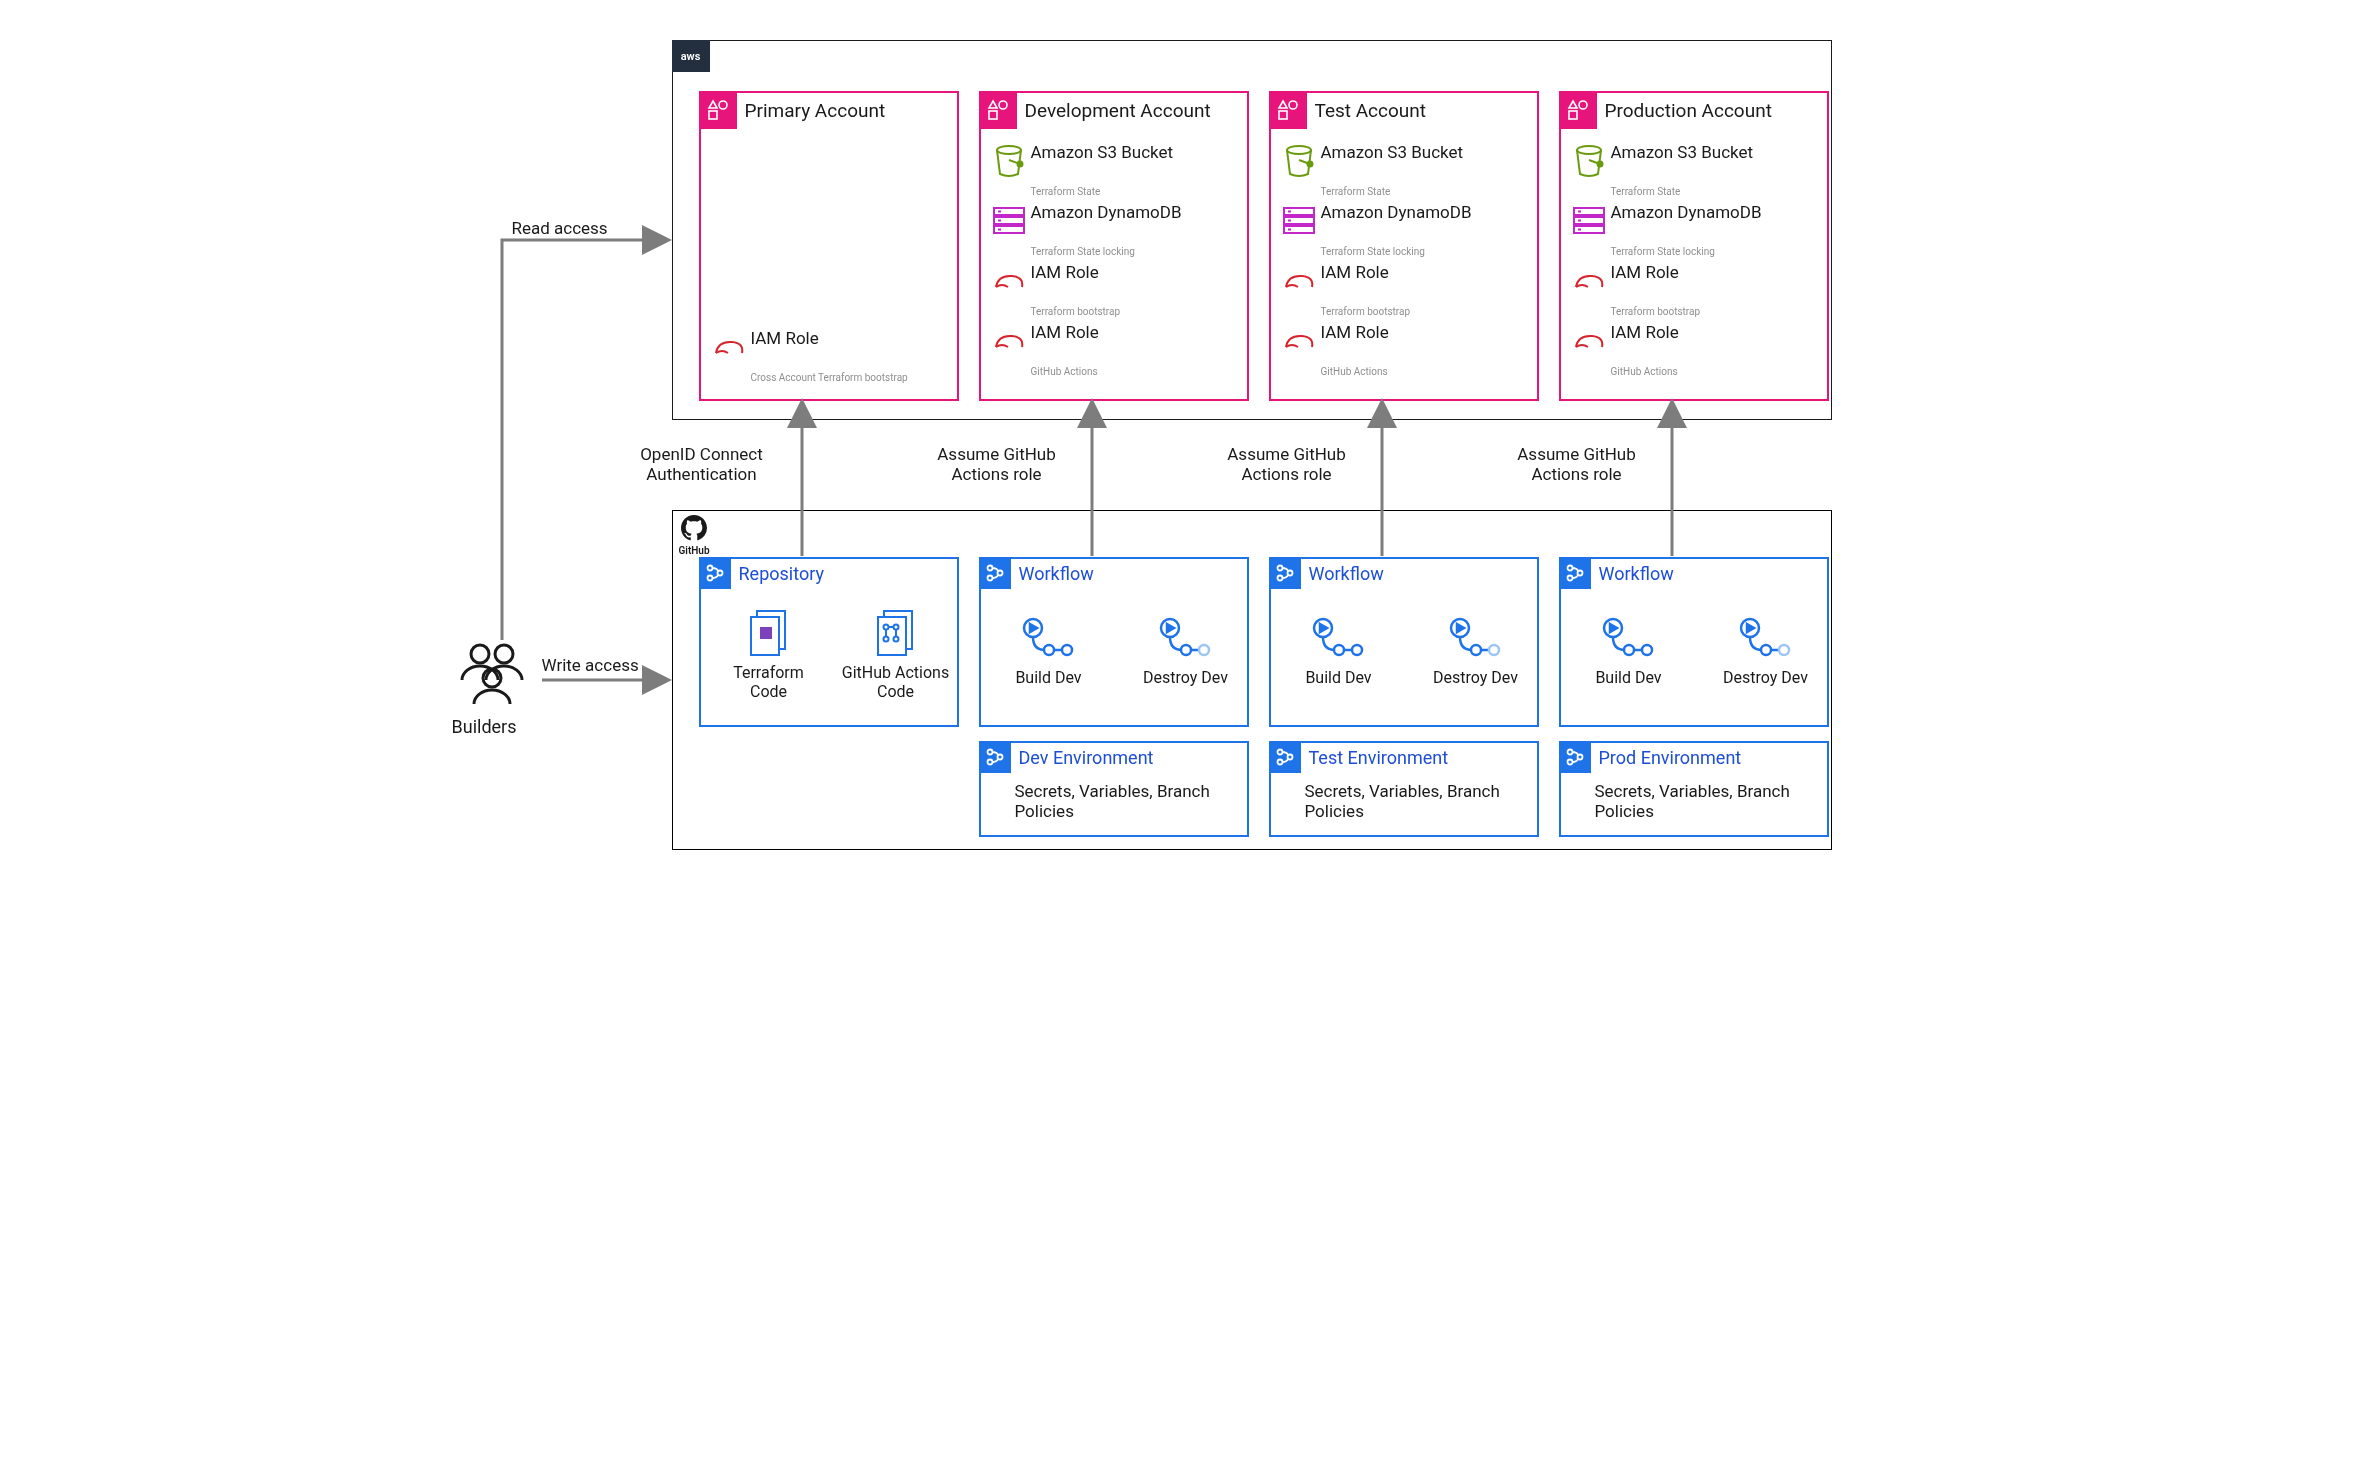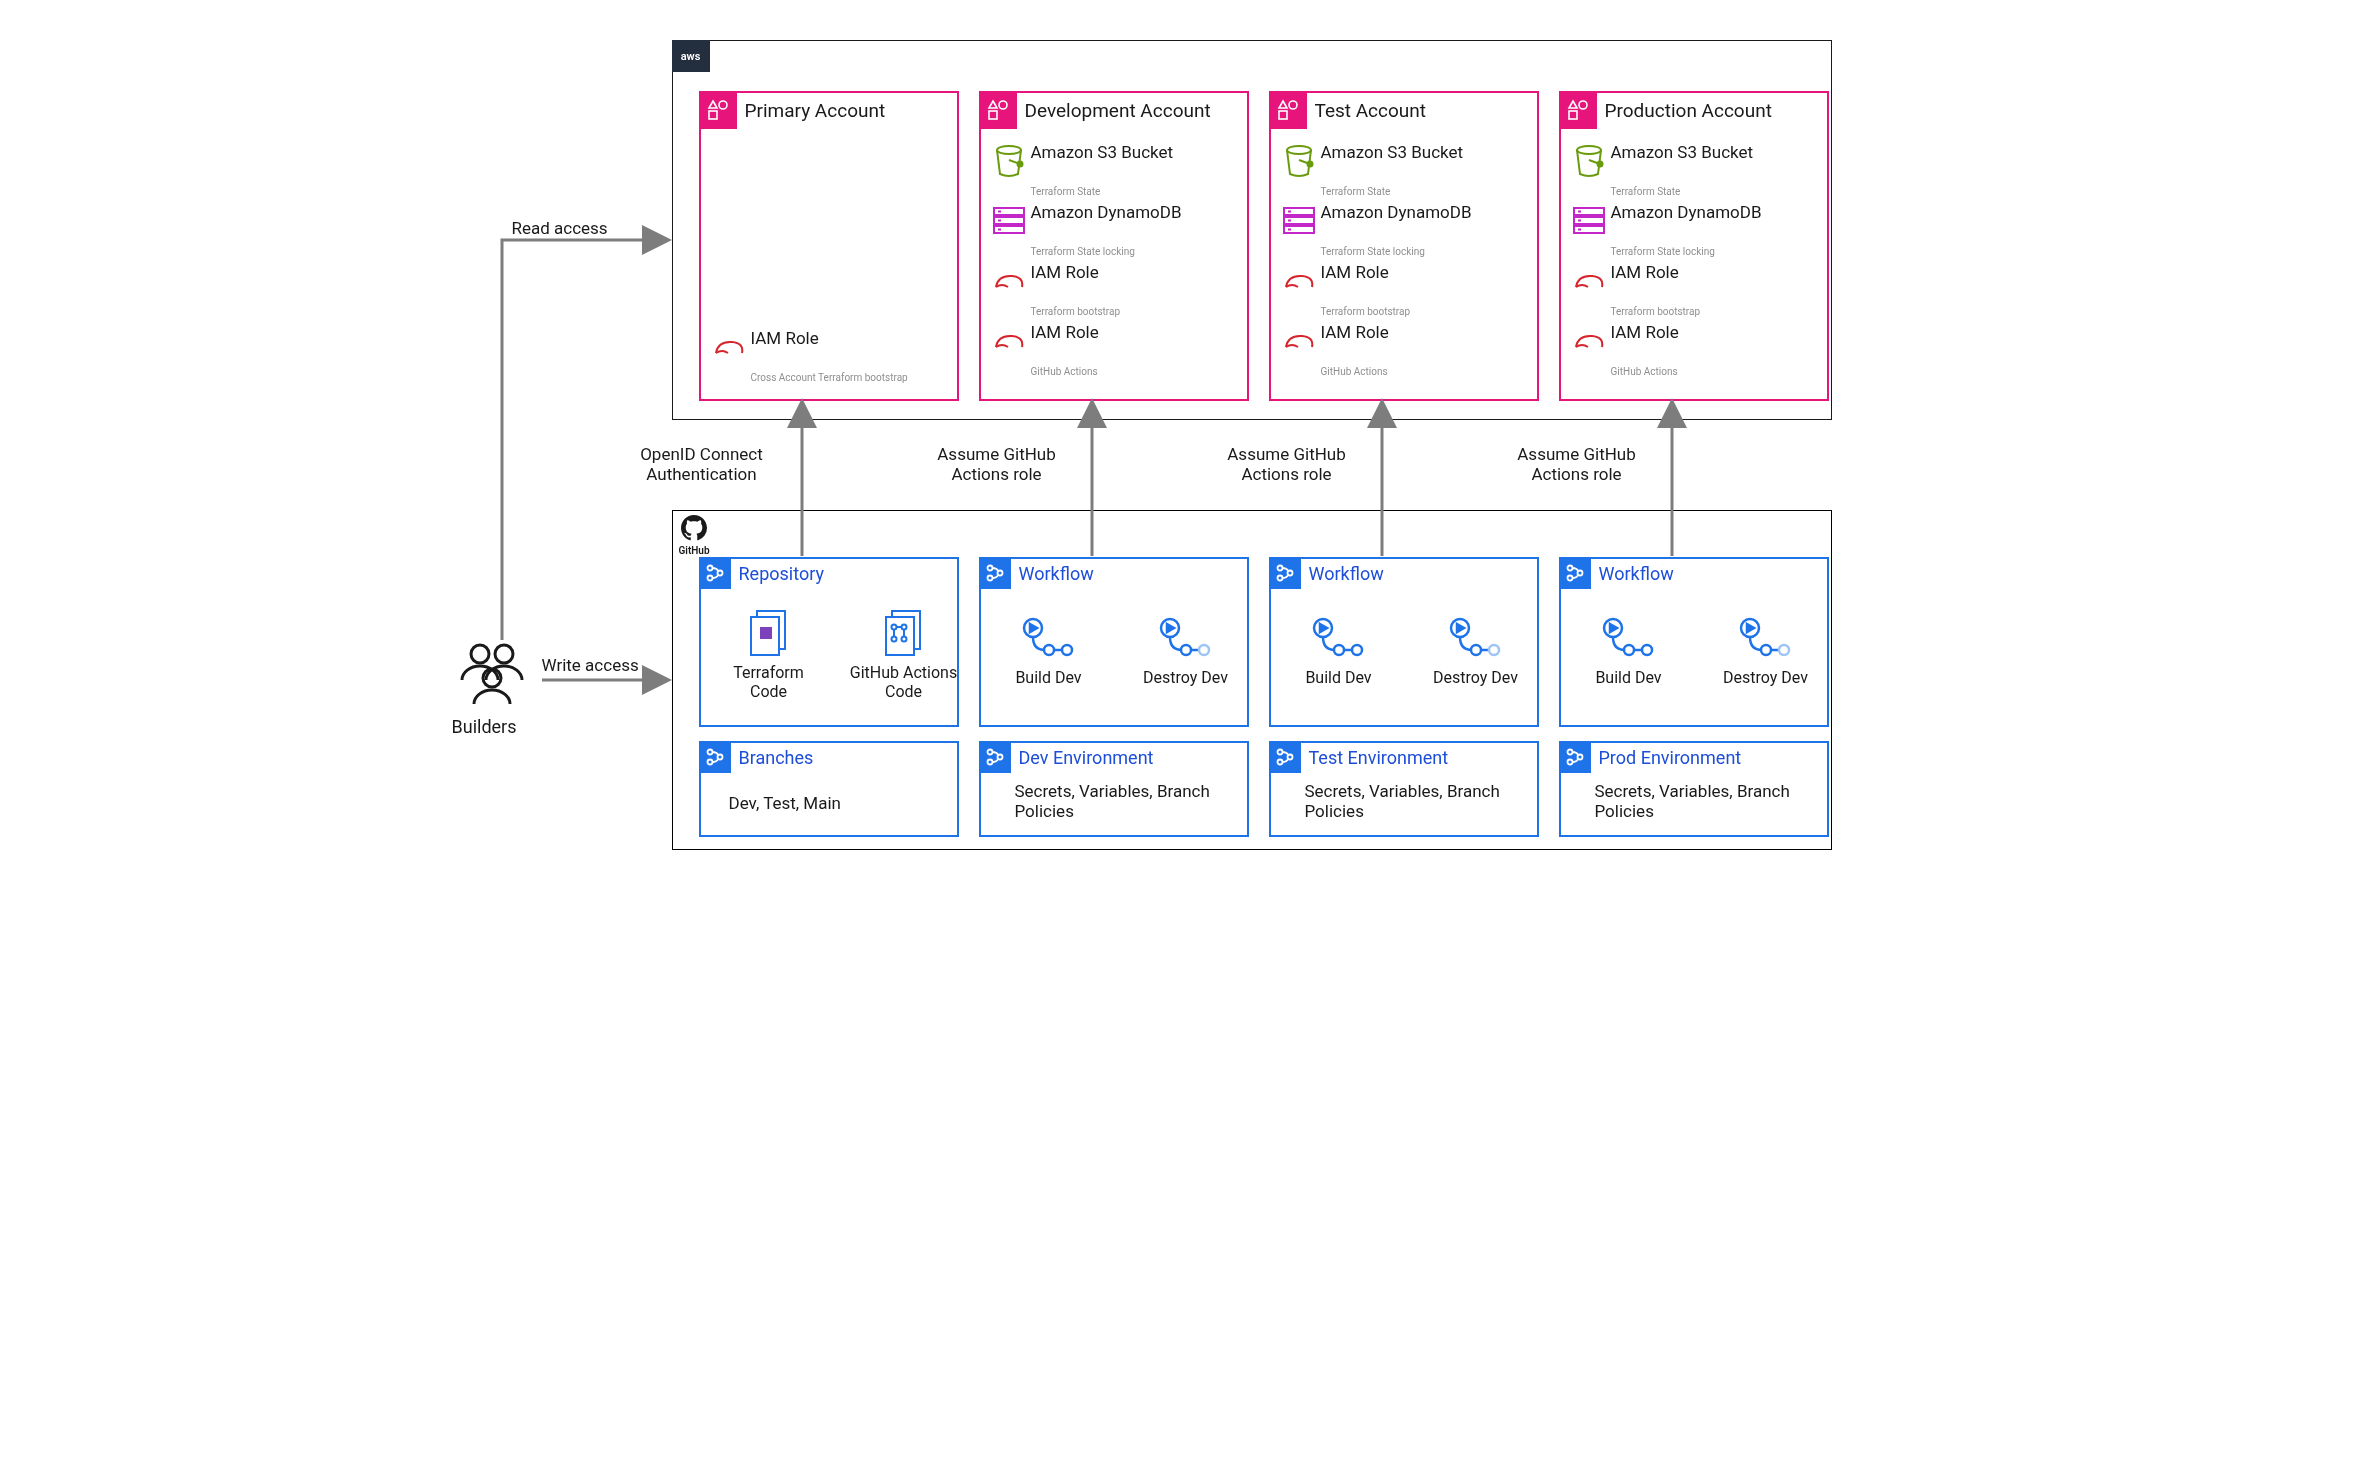--- a/index.html
+++ b/index.html
@@ -331,50 +331,36 @@
       <div class="repo-item" style="left:18px; top:50px; width:100px;">
         <svg width="44" height="50" viewBox="0 0 44 50">
             <g fill="none" stroke="#1e73e8" stroke-width="2">
               <rect x="10" y="2" width="28" height="38"></rect>
               <rect x="4" y="8" width="28" height="38" fill="#fff"></rect>
               <rect x="13" y="18" width="12" height="12" fill="#7b42bc" stroke="none"></rect>
             </g>
           </svg>
         <div>Terraform Code</div>
       </div>
-      <div class="repo-item" style="left:140px; top:50px; width:110px;margin-left:8px;">
+      <div class="repo-item" style="left:140px; top:50px; width:110px;">
         <svg width="44" height="50" viewBox="0 0 44 50">
             <g fill="none" stroke="#1e73e8" stroke-width="2">
               <rect x="10" y="2" width="28" height="38"></rect>
               <rect x="4" y="8" width="28" height="38" fill="#fff"></rect>
               <circle cx="12" cy="18" r="2.5"></circle>
               <circle cx="22" cy="18" r="2.5"></circle>
               <circle cx="12" cy="30" r="2.5"></circle>
               <circle cx="22" cy="30" r="2.5"></circle>
               <path d="M14 18h6M12 20v8M22 20v8"></path>
             </g>
           </svg>
         <div>GitHub Actions Code</div>
       </div>
     </div>
 
-    <div class="repo-box" style="left:26px; top:230px; width:260px; height:96px;">
-      <div class="repo-tag">
-          <svg width="20" height="20" viewBox="0 0 20 20">
-            <g fill="none" stroke="#fff" stroke-width="1.8">
-              <circle cx="5" cy="5" r="2.5"></circle>
-              <circle cx="5" cy="15" r="2.5"></circle>
-              <circle cx="15" cy="10" r="2.5"></circle>
-              <path d="M7 5 Q12 5 13 8 M7 15 Q12 15 13 12"></path>
-            </g>
-          </svg>
-        </div>
-      <div class="repo-title">Branches</div>
-      <div class="env-body" style="left:28px; top:50px;">Dev, Test, Main</div>
-    </div>
 
     <div class="repo-box wf-box" style="left:306px; top:46px; width:270px; height:170px;">
         <div class="repo-tag">
           <svg width="20" height="20" viewBox="0 0 20 20">
             <g fill="none" stroke="#fff" stroke-width="1.8">
               <circle cx="5" cy="5" r="2.5"></circle>
               <circle cx="5" cy="15" r="2.5"></circle>
               <circle cx="15" cy="10" r="2.5"></circle>
               <path d="M7 5 Q12 5 13 8 M7 15 Q12 15 13 12"></path>
             </g>

